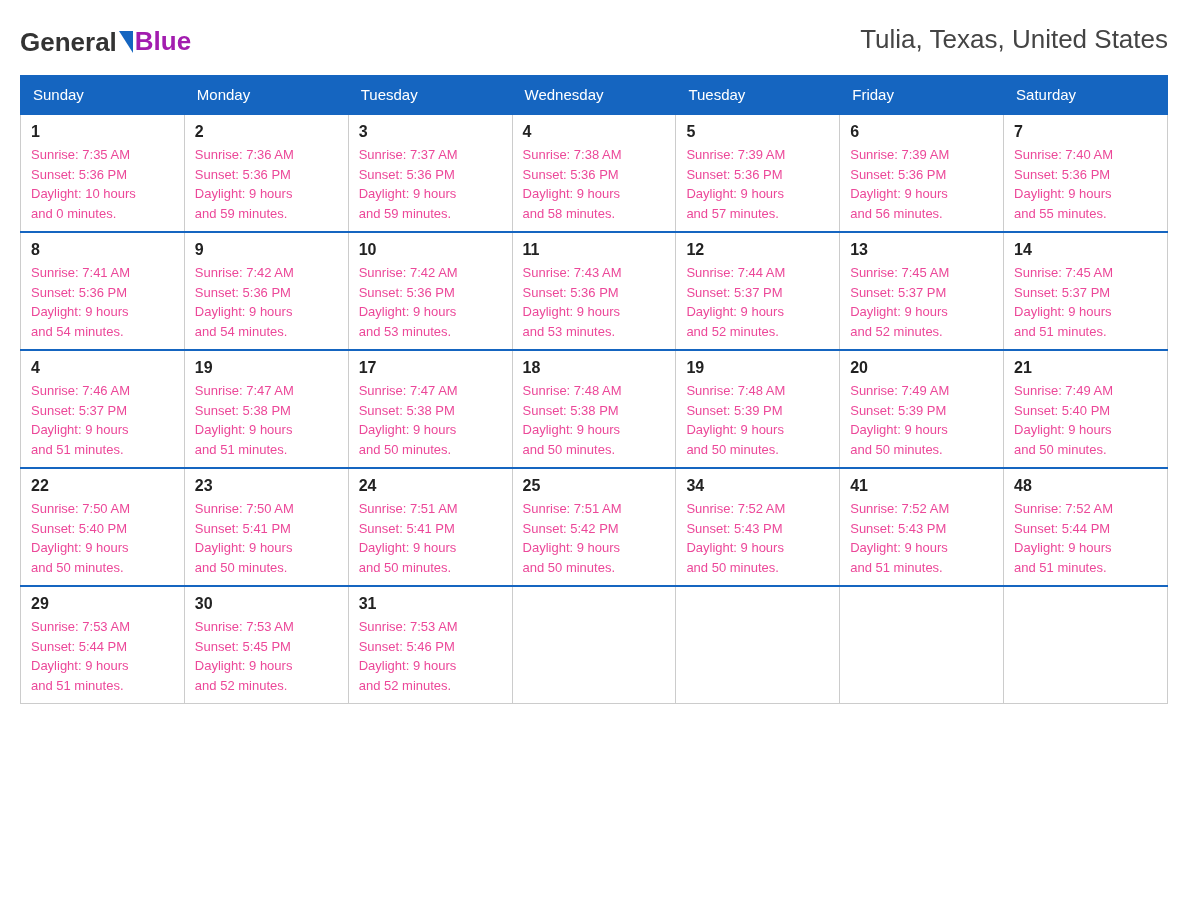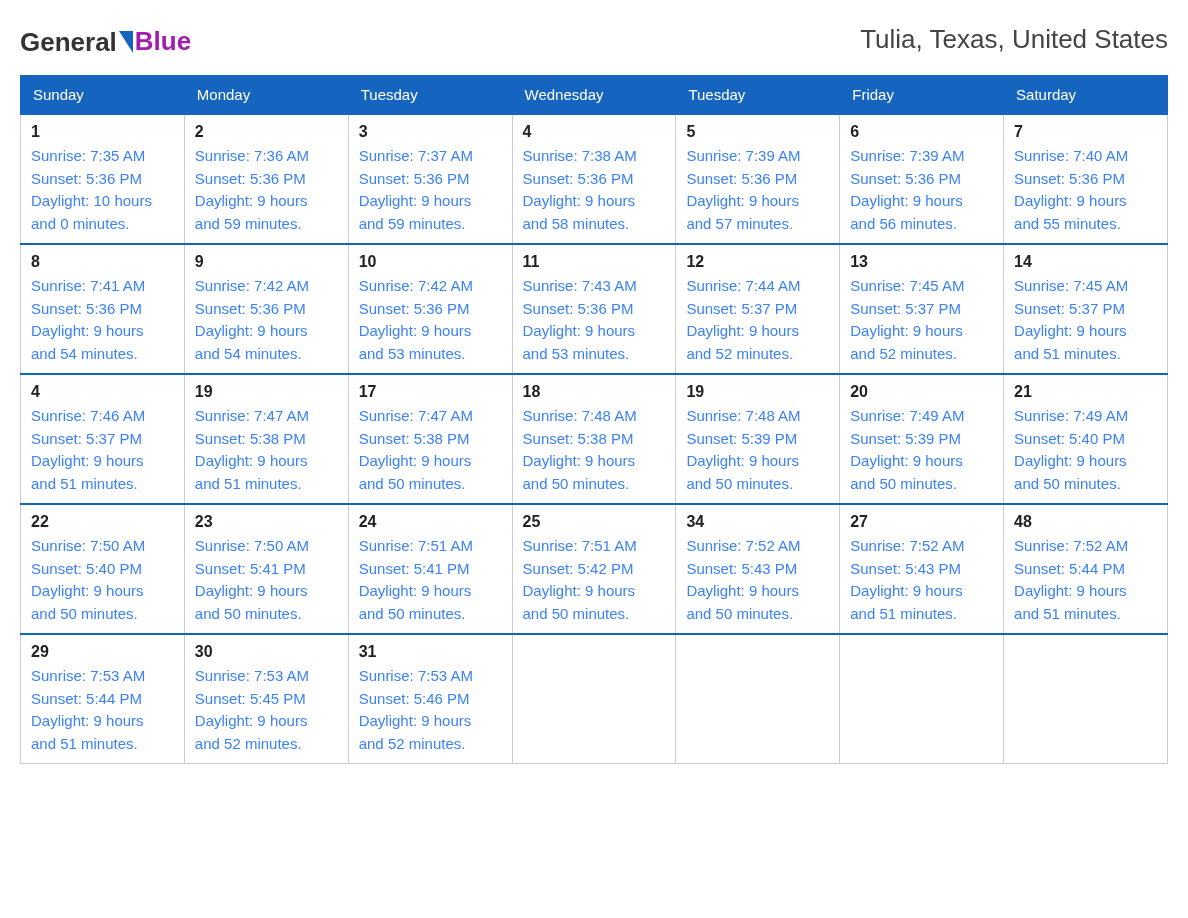--- a/index.html
+++ b/index.html
@@ -82,22 +82,22 @@
       min-height: 100px;
     }
     .day-number {
       font-size: 16px;
       font-weight: bold;
       color: #222;
       display: block;
       margin-bottom: 4px;
     }
     .day-info {
-      font-size: 15px;
-      color: #3b82f6;
+      font-size: 13px;
+      color: #ec4899;
       line-height: 1.5;
     }
     .empty-cell {
       background: #fff;
     }
     .week-row td {
       border-top: 2px solid #1565c0;
     }
   </style>
 </head>
@@ -234,21 +234,21 @@
       </td>
         <td>
         <span class="day-number">25</span>
         <span class="day-info">Sunrise: 7:51 AM<br>Sunset: 5:42 PM<br>Daylight: 9 hours<br>and 50 minutes.</span>
       </td>
         <td>
         <span class="day-number">34</span>
         <span class="day-info">Sunrise: 7:52 AM<br>Sunset: 5:43 PM<br>Daylight: 9 hours<br>and 50 minutes.</span>
       </td>
         <td>
-        <span class="day-number">27</span>
+        <span class="day-number">41</span>
         <span class="day-info">Sunrise: 7:52 AM<br>Sunset: 5:43 PM<br>Daylight: 9 hours<br>and 51 minutes.</span>
       </td>
         <td>
         <span class="day-number">48</span>
         <span class="day-info">Sunrise: 7:52 AM<br>Sunset: 5:44 PM<br>Daylight: 9 hours<br>and 51 minutes.</span>
       </td>
       </tr>
       <tr class="week-row">
         <td>
         <span class="day-number">29</span>

